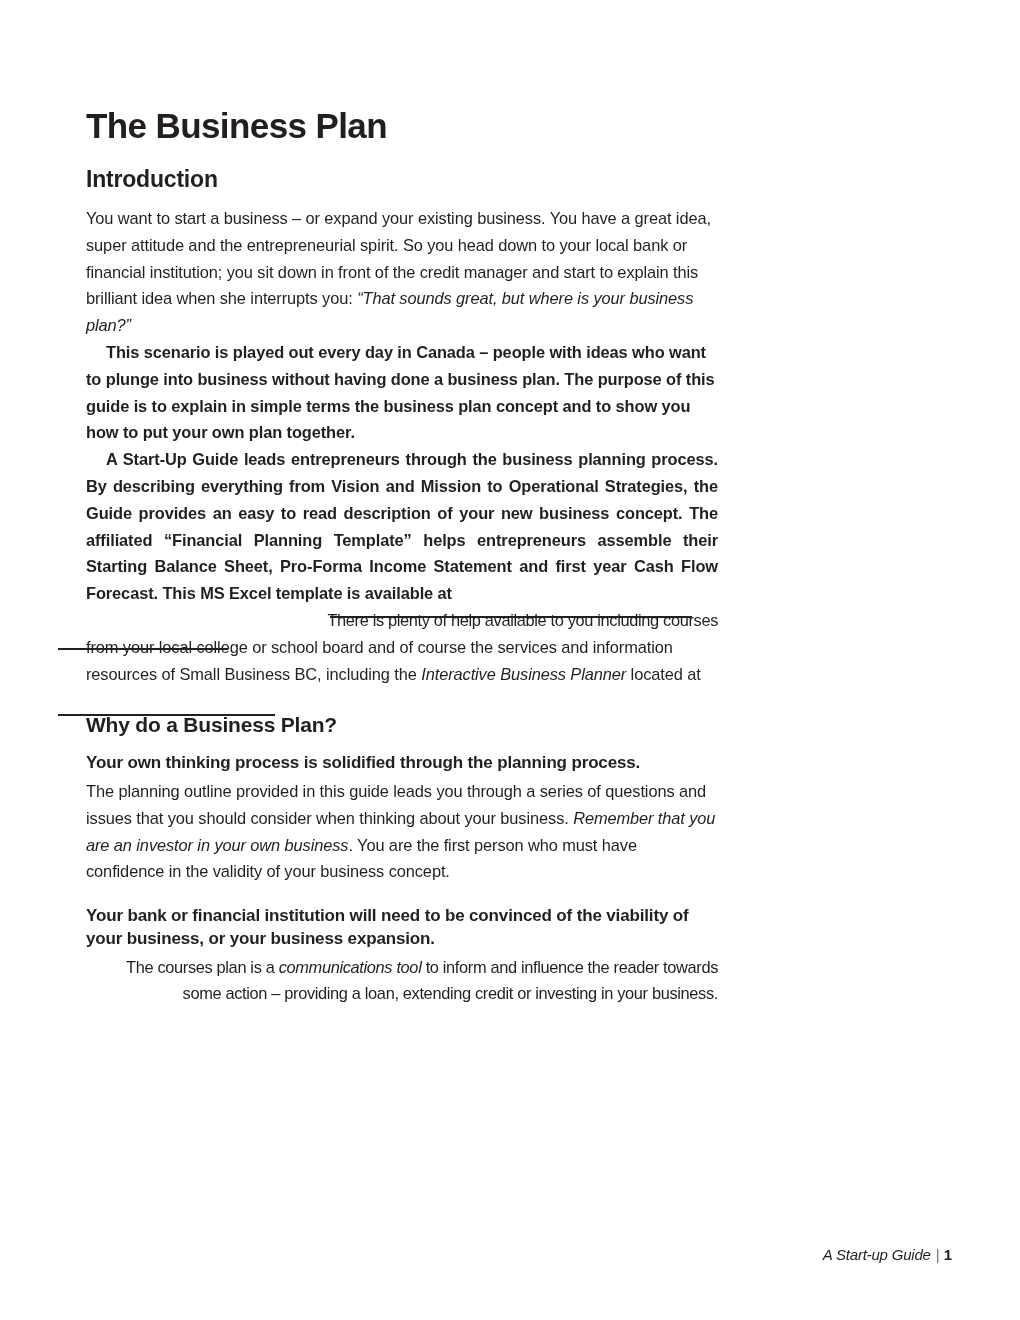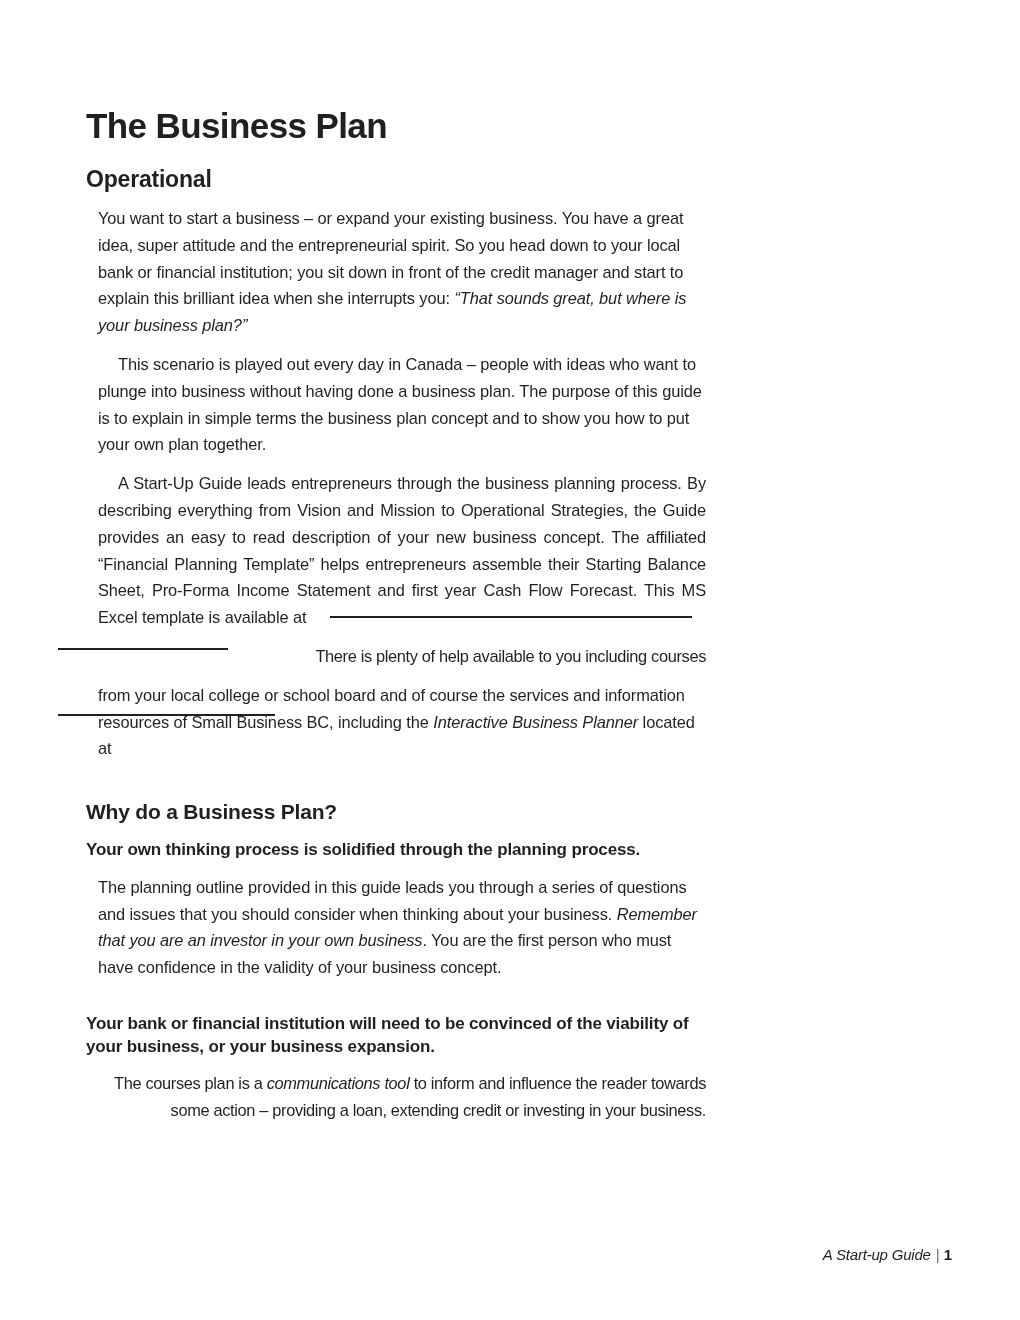--- a/index.html
+++ b/index.html
@@ -64,26 +64,26 @@
     line-height: 1.33;
     letter-spacing: -0.15px;
     margin: 0 0 3px 0;
     color: #231f20;
   }
 
   
   p.body {
     font-size: 16.4px;
     line-height: 26.8px;
-    margin: 12px;
+    margin: 0;
     color: #231f20;
     letter-spacing: -0.1px;
   }
 
-  p.body.indent { text-indent: 20px; }
+  p.body.indent { text-indent: 20px; font-weight: bold; }
   p.body.justify { text-align: justify; }
   p.body.tight  { letter-spacing: -0.35px; text-align: right; }
 
   .sec-gap  { height: 20px; }
   .sec-gap-lg { height: 26px; }
 
   em { font-style: italic; }
 
   
   .rule {
@@ -111,21 +111,21 @@
 </style>
 </head>
 <body>
 
 <div class="page">
 
   <div class="content">
 
     <h1 class="doc-title">The Business Plan</h1>
 
-    <h2 class="h2">Operational</h2>
+    <h2 class="h2">Introduction</h2>
 
     <p class="body"><span>You want to start a business – or expand your existing business. You have a great idea, super attitude and the entrepreneurial spirit. So you head down to your local bank or financial institution; you sit down in front of the credit manager and start to explain this brilliant idea when she interrupts you: </span><em>“That sounds great, but where is your business plan?”</em></p>
 
     <p class="body indent">This scenario is played out every day in Canada – people with ideas who want to plunge into business without having done a business plan.  The purpose of this guide is to explain in simple terms the business plan concept and to show you how to put your own plan together.</p>
 
     <p class="body indent justify">A Start-Up Guide leads entrepreneurs through the business planning process. By describing everything from Vision and Mission to Operational Strategies, the Guide provides an easy to read description of your new business concept. The affiliated “Financial Planning Template” helps entrepreneurs assemble their Starting Balance Sheet, Pro-Forma Income Statement and first year Cash Flow Forecast. This MS Excel template is available at</p>
 
     <p class="body tight">There is plenty of help available to you including courses</p>
 
     <p class="body"><span>from your local college or school board and of course the services and information resources of Small Business BC, including the </span><em>Interactive Business Planner</em><span> located at</span></p>

